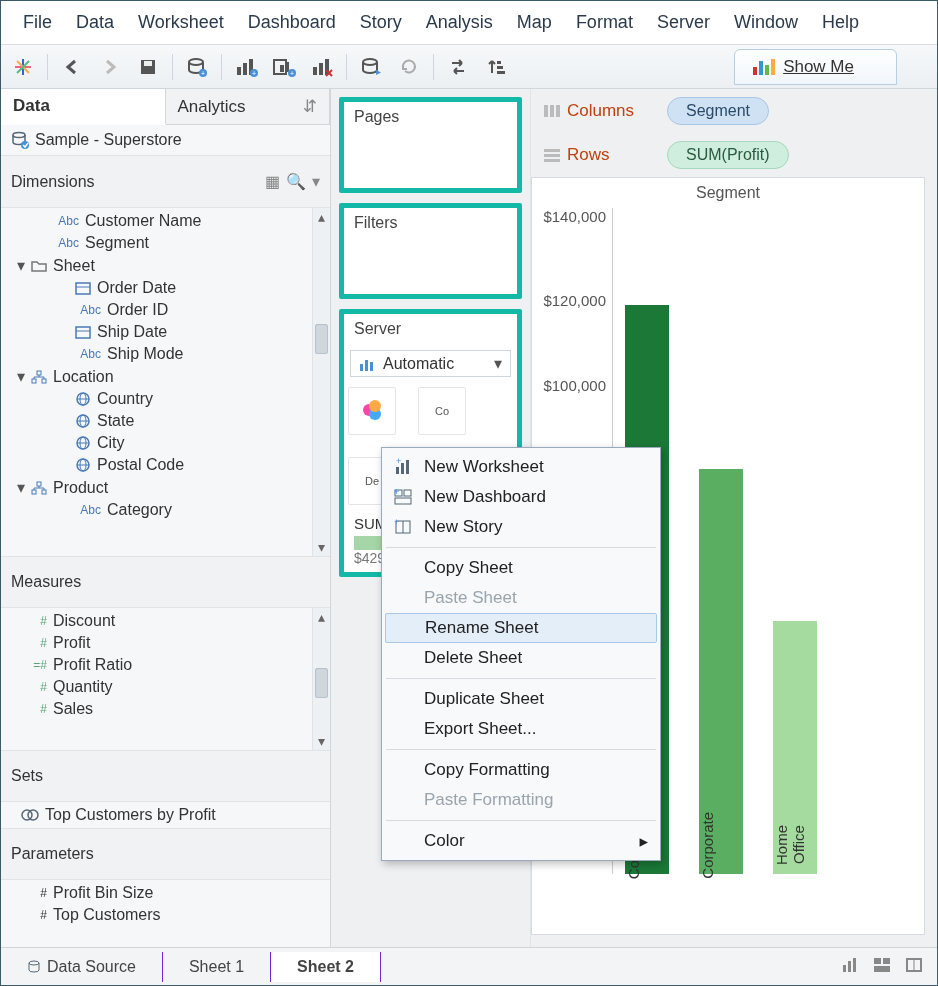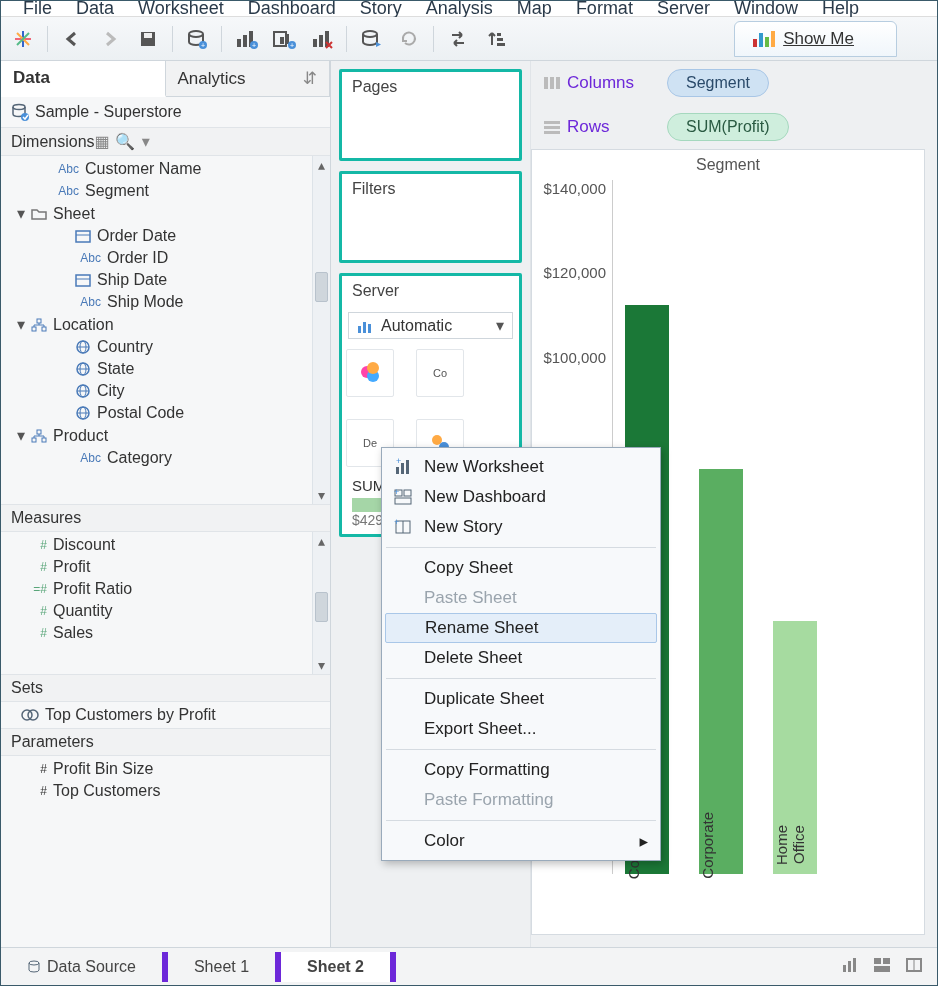--- a/index.html
+++ b/index.html
@@ -9,75 +9,75 @@
   .titlebar{height:36px;background:linear-gradient(#f9fbfd,#e8eef4);border-bottom:1px solid #bfcbd6;display:flex;align-items:center;padding:0 6px;position:relative;}
   .titlebar .app-icon{width:20px;height:20px;background:linear-gradient(135deg,#e6e6e6,#c0c0c0);border:1px solid #888;margin-right:8px;border-radius:2px;position:relative;}
   .titlebar .app-icon::before{content:"";position:absolute;inset:3px;background:linear-gradient(45deg,#fff 25%,transparent 25%) 0 0/6px 6px,linear-gradient(-45deg,#fff 25%,transparent 25%) 0 0/6px 6px;}
   .title-text{font-size:16px;color:#2a3a4a;}
   .win-controls{position:absolute;right:0;top:-1px;display:flex;}
   .win-btn{width:46px;height:28px;border:1px solid #8aa;border-top:none;display:flex;align-items:center;justify-content:center;background:linear-gradient(#f4f8fb,#d8e4ec);font-family:Arial;}
   .win-btn.close{background:linear-gradient(#e88,#c33);color:#fff;border-color:#a33;border-bottom-right-radius:4px;}
   .win-btn.min{border-bottom-left-radius:4px;}
   .win-btn svg{display:block;}
   
-  .menubar{height:16px;display:flex;align-items:center;gap:4px;padding:0 12px;background:#fff;border-bottom:1px solid #ddd;font-size:18px;color:#2a3a4a;}
+  .menubar{height:44px;display:flex;align-items:center;gap:4px;padding:0 12px;background:#fff;border-bottom:1px solid #ddd;font-size:18px;color:#2a3a4a;}
   .menubar span{padding:2px 10px;cursor:default;}
   
   .toolbar{height:44px;background:linear-gradient(#f6f8fa,#ecf0f3);border-bottom:1px solid #cfd6dc;display:flex;align-items:center;padding:0 8px;gap:10px;position:relative;}
   .tb-icon{width:28px;height:28px;display:flex;align-items:center;justify-content:center;color:#555;}
   .tb-sep{width:1px;height:26px;background:#cfd6dc;}
   .showme{position:absolute;right:40px;top:4px;height:36px;border:1px solid #b7cde0;border-radius:6px 6px 0 0;background:linear-gradient(#fff,#f0f6fb);display:flex;align-items:center;gap:8px;padding:0 42px 0 18px;font-size:17px;color:#333;text-decoration:underline;}
   .showme .bars{display:flex;align-items:flex-end;gap:2px;}
   .showme .bars span{width:4px;display:block;}
   
   .main{flex:1;display:flex;overflow:hidden;}
   
   .left{width:330px;border-right:1px solid #cfd6dc;display:flex;flex-direction:column;background:#f6f7f8;}
   .tabs{display:flex;height:36px;border-bottom:1px solid #cfd6dc;}
   .tab{flex:1;display:flex;align-items:center;padding:0 12px;font-size:17px;font-weight:600;color:#333;background:#f1f2f3;border-right:1px solid #cfd6dc;}
   .tab.active{background:#fff;border-bottom:2px solid #fff;margin-bottom:-1px;}
   .tab.analytics{font-weight:400;position:relative;justify-content:space-between;}
   .dsrow{padding:6px 10px;display:flex;align-items:center;gap:6px;font-size:16px;}
-  .section-header{padding:4px 10px;font-size:16px;color:#333;border-top:1px solid #e0e4e8;border-bottom:1px solid #e0e4e8;background:#f1f2f3;display:flex;align-items:center;justify-content:flex-start;}
+  .section-header{padding:16px 10px;font-size:16px;color:#333;border-top:1px solid #e0e4e8;border-bottom:1px solid #e0e4e8;background:#f1f2f3;display:flex;align-items:center;justify-content:space-between;}
   .tree{padding:2px 0;overflow:hidden;position:relative;}
   .tree-row{display:flex;align-items:center;gap:6px;padding:2px 10px;font-size:16px;color:#333;white-space:nowrap;}
   .tree-row .ind{display:inline-block;}
   .pill-type{font-size:12px;color:#4a7ab8;width:26px;text-align:right;}
   .type-meas{color:#5aa67a;}
   .scrollbar{position:absolute;right:0;top:0;bottom:0;width:18px;background:#eef1f4;border-left:1px solid #dde3e8;}
   .scroll-thumb{position:absolute;left:2px;right:2px;background:#cfd6dc;border:1px solid #b8c2cc;border-radius:2px;}
   .scroll-btn{position:absolute;left:0;right:0;height:18px;display:flex;align-items:center;justify-content:center;background:#eef1f4;color:#666;}
   
   .middle{width:200px;display:flex;flex-direction:column;gap:10px;padding:8px;border-right:1px solid #e0e4e8;background:#eef0f2;position:relative;}
-  .card{background:#fff;border:3px solid #14b8a6;border-radius:2px;}
+  .card{background:#fff;border:5px solid #14b8a6;border-radius:2px;}
   .card-title{padding:6px 10px;font-size:16px;color:#444;}
   .card-body{height:56px;}
   .mark-select{margin:6px;border:1px solid #cfd6dc;padding:3px 8px;display:flex;align-items:center;gap:8px;font-size:16px;}
   .mark-cells{display:flex;flex-wrap:wrap;padding:4px;gap:22px;}
   .mark-cell{width:48px;height:48px;border:1px solid #e2e6ea;border-radius:2px;display:flex;align-items:center;justify-content:center;position:relative;font-size:11px;color:#555;}
   .sum-block{margin:4px;padding:2px 6px;font-size:15px;}
   .sum-bar{height:14px;background:#a5d6a7;margin-top:4px;}
   
   .right{flex:1;display:flex;flex-direction:column;background:#eef0f2;}
   .shelf{display:flex;align-items:center;gap:14px;padding:8px 12px;}
-  .shelf-label{display:flex;align-items:center;gap:6px;font-size:17px;color:#6d28d9;width:110px;}
+  .shelf-label{display:flex;align-items:center;gap:6px;font-size:17px;color:#c2410c;width:110px;}
   .pill{border-radius:14px;padding:4px 18px;font-size:16px;}
   .pill.dim{background:#cfe2f3;border:1px solid #a8c6e6;color:#2a4a6a;}
   .pill.meas{background:#cfeedd;border:1px solid #a5d8be;color:#2a5a42;}
   .viz{flex:1;background:#fff;margin:0 12px 12px 0;border:1px solid #d5dbe1;position:relative;display:flex;}
   .viz-title{position:absolute;top:6px;left:0;right:0;text-align:center;font-size:16px;color:#555;}
   .y-axis{width:80px;padding-top:30px;position:relative;text-align:right;}
   .y-tick{font-size:15px;color:#555;position:absolute;right:6px;}
   .bars-area{flex:1;position:relative;border-left:1px solid #ccc;margin:30px 20px 60px 0;display:flex;align-items:flex-end;gap:30px;padding:0 12px;}
   .bar{width:44px;}
   .x-labels{position:absolute;bottom:0;left:0;right:0;display:flex;padding:0 12px;gap:30px;height:58px;align-items:center;}
   .x-label{width:44px;writing-mode:vertical-rl;transform:rotate(180deg);font-size:15px;color:#333;text-align:center;}
   
   .bottom{height:38px;border-top:1px solid #cfd6dc;background:#f3f4f5;display:flex;align-items:center;}
-  .bt-tab{padding:6px 26px;border-right:6px solid #6d28d9;font-size:16px;color:#444;display:flex;align-items:center;gap:6px;}
+  .bt-tab{padding:6px 26px;border-right:1px solid #6d28d9;font-size:16px;color:#444;display:flex;align-items:center;gap:6px;}
   .bt-tab.active{font-weight:600;background:#fff;}
   .bt-icons{margin-left:auto;display:flex;gap:14px;padding:0 14px;}
   
   .context-menu{position:absolute;left:380px;top:446px;width:280px;background:#f7f9fb;border:1px solid #9ab;box-shadow:2px 3px 8px rgba(0,0,0,0.25);z-index:50;padding:4px 2px;}
   .cm-row{display:flex;align-items:center;gap:10px;padding:5px 14px 5px 8px;font-size:17px;color:#222;position:relative;}
   .cm-row .cm-icon{width:22px;display:flex;align-items:center;justify-content:center;color:#567;}
   .cm-row.disabled{color:#9aa4ad;}
   .cm-row.highlight{background:#e4eef9;border:1px solid #a9c7e8;border-radius:2px;margin:0 1px;padding:4px 13px 4px 7px;}
   .cm-sep{height:1px;background:#d5dbe1;margin:5px 2px;}
   .cm-row .arrow{position:absolute;right:10px;}

